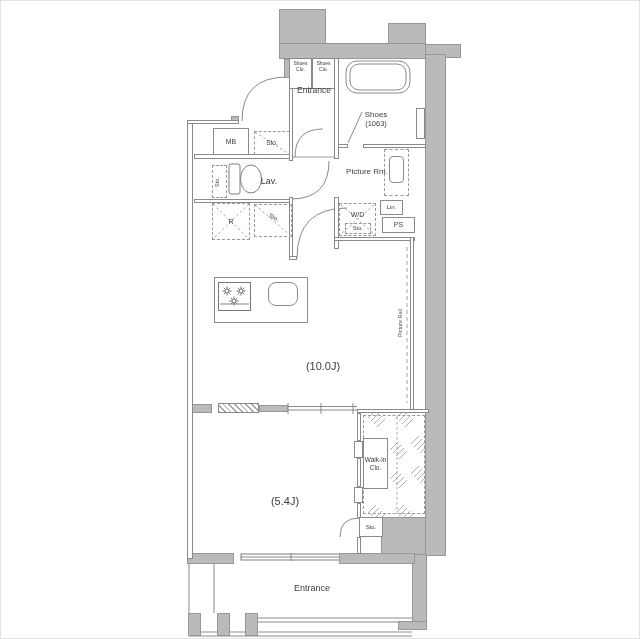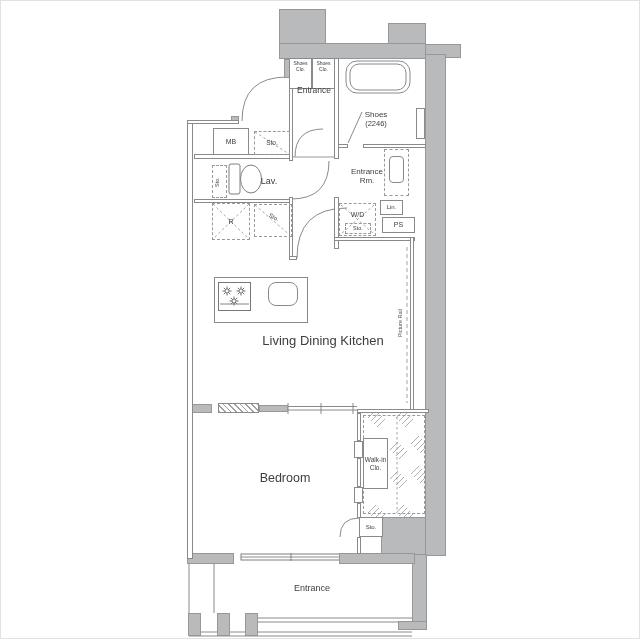--- a/index.html
+++ b/index.html
@@ -189,22 +189,22 @@
   <div class="sb fcol s65" style="left:362px;top:437px;width:25px;height:51px;justify-content:center">
       <span>Walk-in Clo.</span>
     </div>
   <div class="sb fc s6" style="left:358px;top:516px;width:24px;height:20px">
       <span>Sto.</span>
     </div>
 
   <div class="lbl s85" style="left:283px;top:85px;width:60px">Entrance</div>
   <div class="lbl s8" style="left:345px;top:109px;width:60px">
     <span>Shoes</span><br>
-    <span class="s75">(2246)</span>
+    <span class="s75">(1063)</span>
   </div>
-  <div class="lbl s8" style="left:342px;top:166px;width:48px">Entrance Rm.</div>
+  <div class="lbl s8" style="left:342px;top:166px;width:48px">Picture Rm.</div>
   <div class="lbl s9" style="left:248px;top:175px;width:40px">Lav.</div>
-  <div class="lbl s13" style="left:222px;top:333px;width:200px">Living Dining Kitchen</div>
-  <div class="lbl s125" style="left:214px;top:470px;width:140px">Bedroom</div>
+  <div class="lbl s11" style="left:222px;top:359px;width:200px">(10.0J)</div>
+  <div class="lbl s11" style="left:214px;top:494px;width:140px">(5.4J)</div>
   <div class="lbl s9" style="left:241px;top:582px;width:140px">Entrance</div>
   <div class="lbl rot90 s55" style="left:376px;top:317px;width:50px;height:10px;color:#555">Picture Rail</div>
 
 </div>
 
 </body></html>

